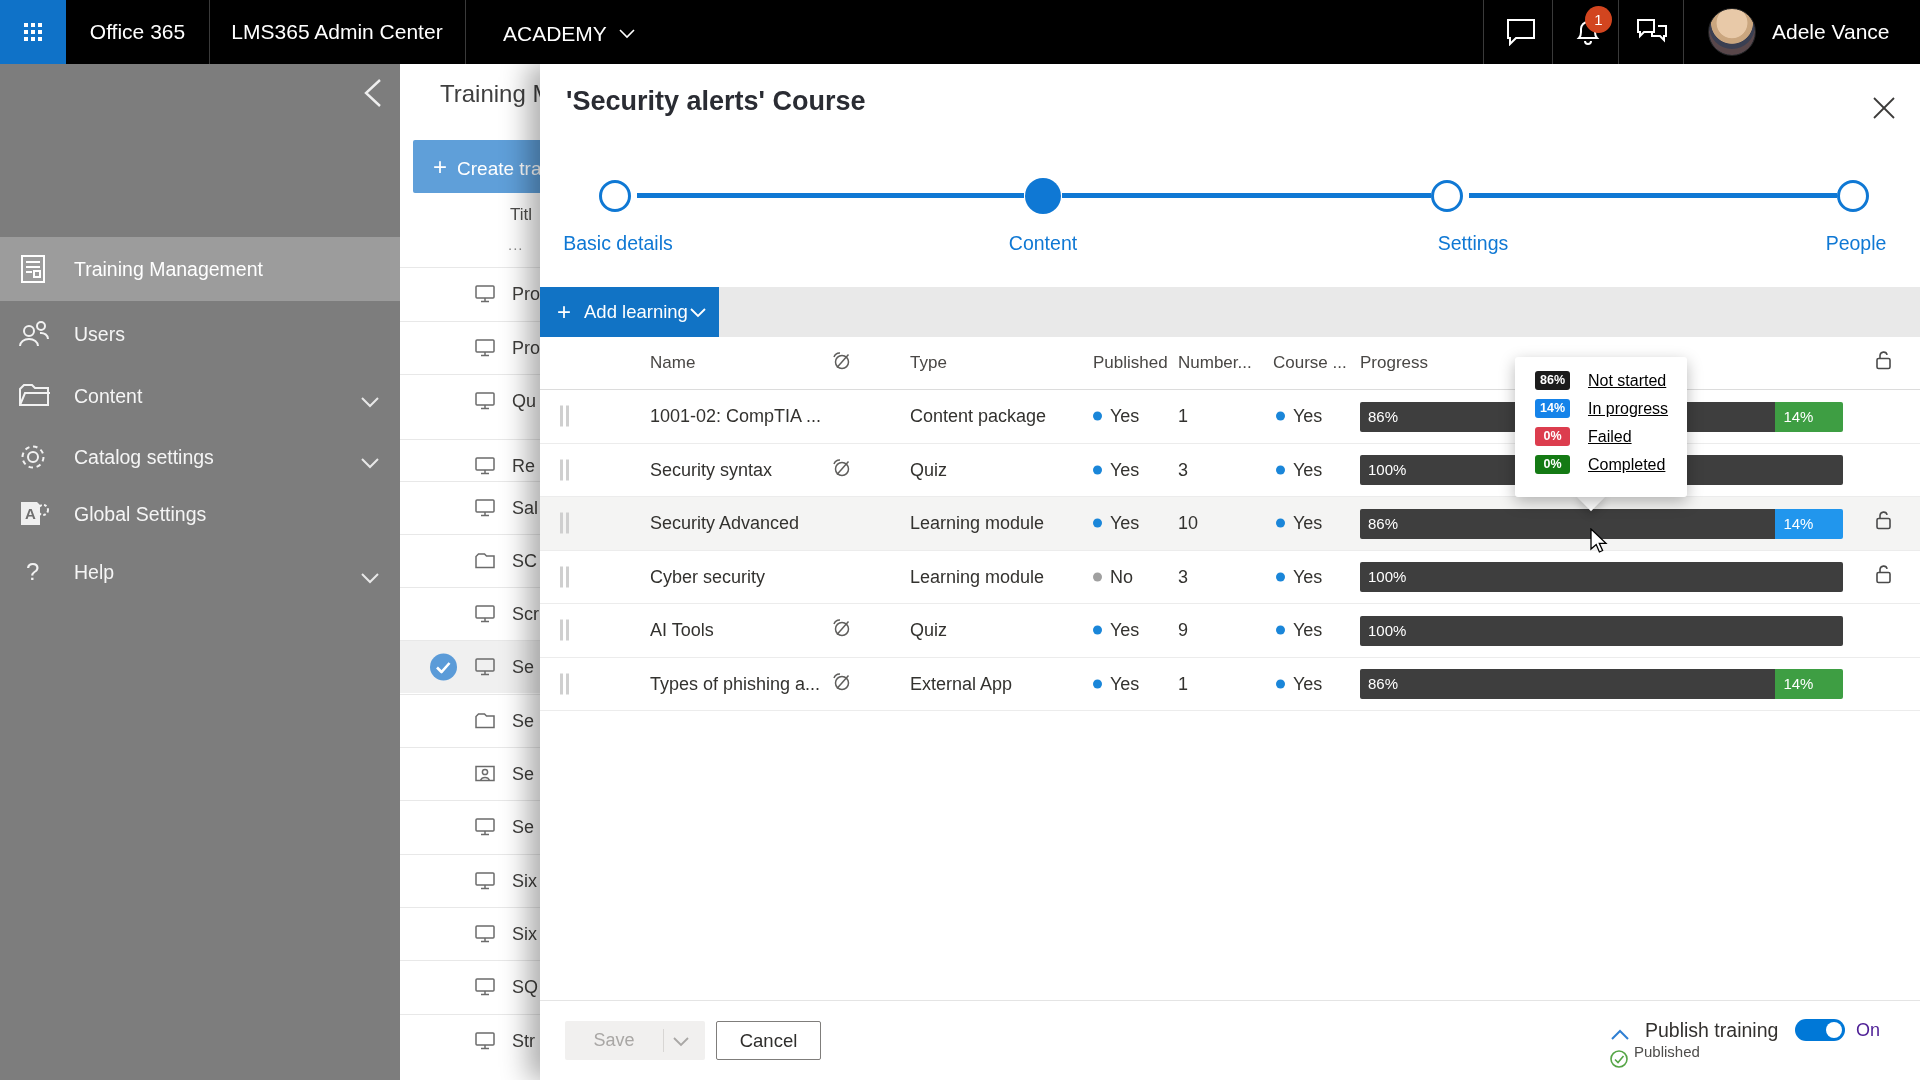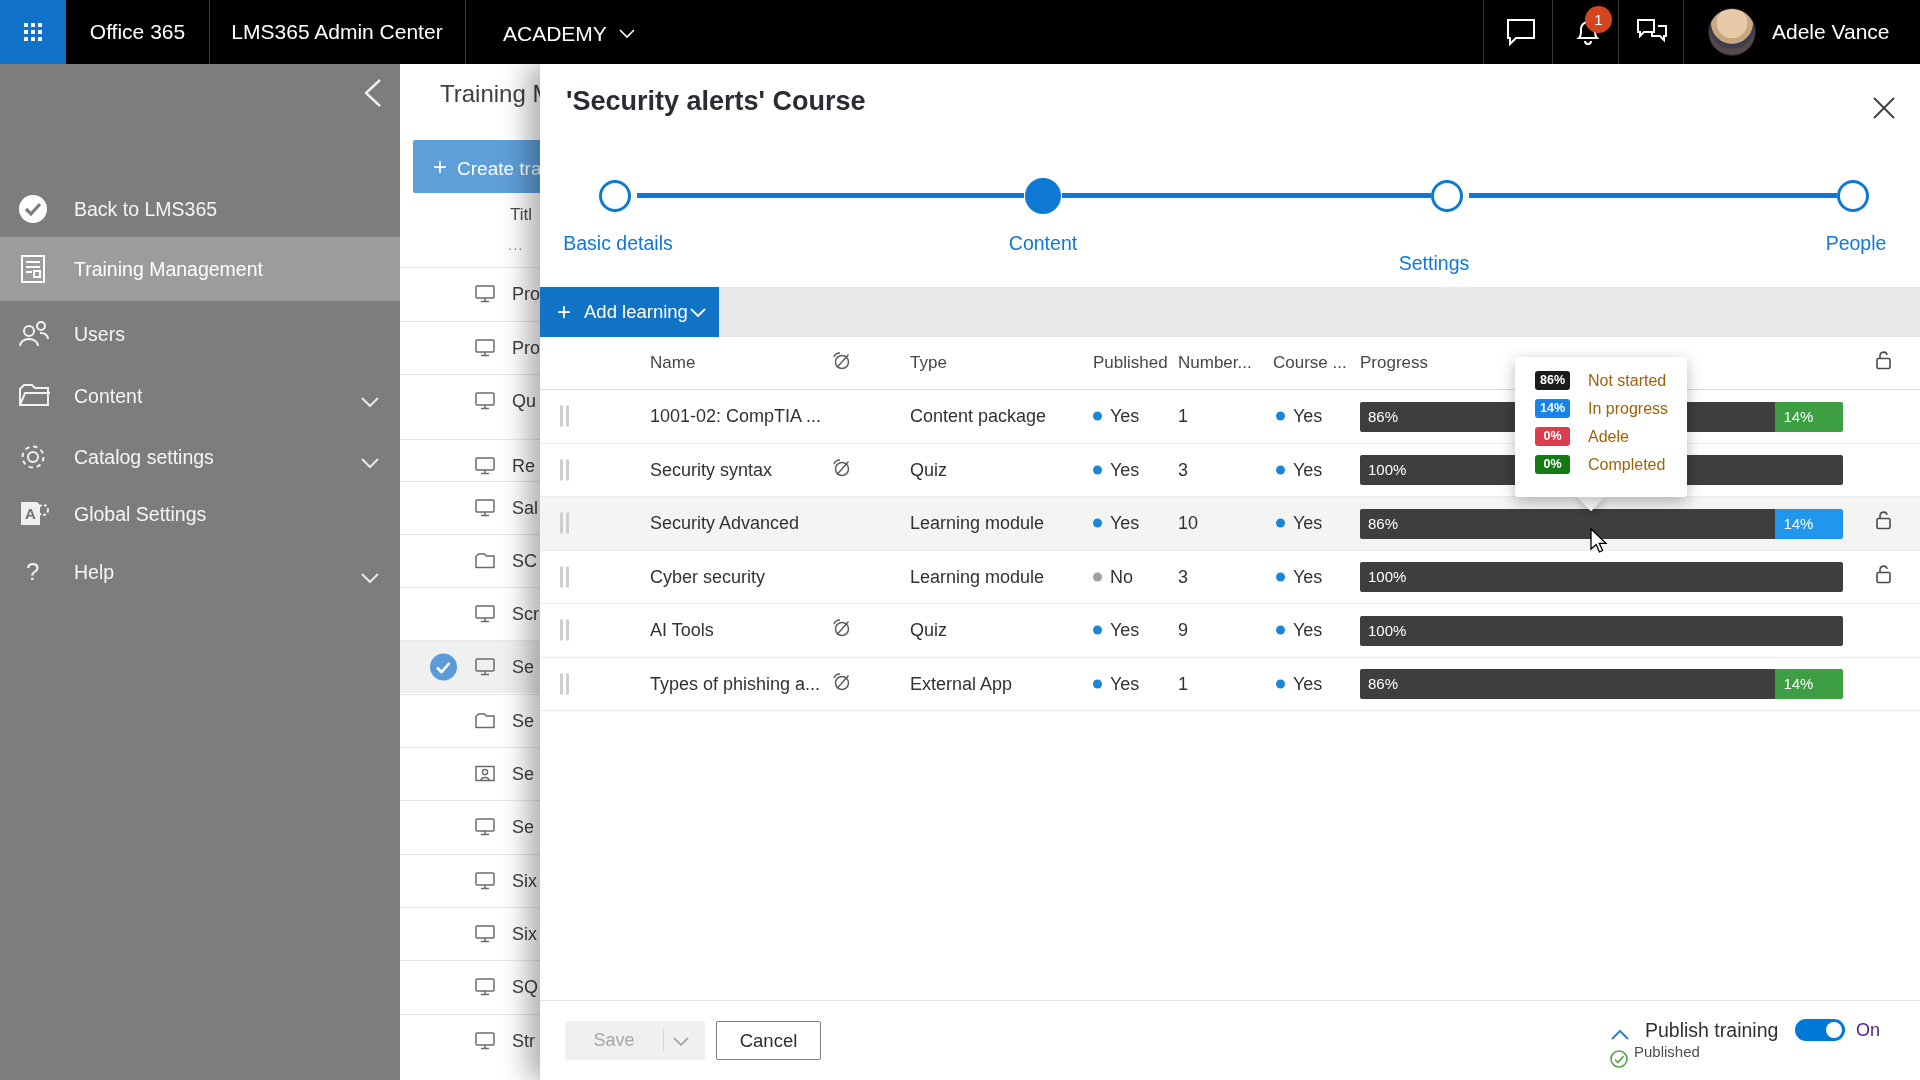--- a/index.html
+++ b/index.html
@@ -75,21 +75,21 @@
   .dot{position:absolute;top:50%;transform:translateY(-50%);width:9px;height:9px;border-radius:50%;}
   .bar{position:absolute;left:820px;top:11.5px;width:483px;height:30px;display:flex;overflow:hidden;border-radius:2px;cursor:pointer;}
   .seg{height:30px;color:#fff;font-size:15px;line-height:30px;padding-left:8px;overflow:hidden;white-space:nowrap;}
   .row-lock{position:absolute;left:1334px;top:50%;transform:translateY(-50%);cursor:pointer;}
 
   
   .tooltip-arrow{position:absolute;left:1041px;top:423px;width:20px;height:20px;background:#fff;transform:rotate(45deg);box-shadow:3px 3px 9px rgba(0,0,0,0.18);z-index:40;}
   .tooltip{position:absolute;left:975px;top:293px;width:172px;height:140px;background:#fff;border-radius:3px;box-shadow:0 5px 16px rgba(0,0,0,0.28);z-index:41;}
   .tt-row{position:absolute;left:0;width:172px;height:19px;}
   .tt-badge{position:absolute;left:20px;top:0;width:35px;height:19px;border-radius:3px;color:#fff;font-size:12.5px;font-weight:bold;text-align:center;line-height:19px;}
-  .tt-label{position:absolute;left:73px;top:0;font-size:16px;color:#a16207;line-height:19px;white-space:nowrap;}
+  .tt-label{position:absolute;left:73px;top:0;font-size:16px;color:#000000;line-height:19px;white-space:nowrap;text-decoration:underline;}
 
   .cursor{position:absolute;left:1050px;top:464px;z-index:45;pointer-events:none;}
 
   
   .m-footer{position:absolute;left:0;top:936px;width:1380px;height:64px;border-top:1px solid #e4e4e4;background:#fff;}
   .save-btn{position:absolute;left:25px;top:20px;width:140px;height:39px;background:#f1f0ef;border-radius:2px;color:#a9a7a5;font-size:18px;cursor:default;}
   .save-btn .s-lbl{position:absolute;left:0;width:98px;text-align:center;line-height:39px;}
   .save-btn .s-sep{position:absolute;left:98px;top:8px;width:1px;height:23px;background:#d8d6d4;}
   .save-btn svg{position:absolute;left:108px;top:16px;}
   .cancel-btn{position:absolute;left:176px;top:20px;width:105px;height:39px;background:#fff;border:1px solid #7f7d7b;border-radius:2px;color:#2f2e2c;font-size:18.5px;text-align:center;line-height:37px;cursor:pointer;}
@@ -155,27 +155,20 @@
     <div class="avatar"></div>
     <div class="tb-name">Adele Vance</div>
   </div>
 
   <div class="sidebar">
     <div class="collapse">
       <svg width="26" height="30">
           <polyline points="20,2 6,15 20,28" fill="none" stroke="#efefef" stroke-width="2.4"></polyline>
         </svg>
     </div>
-    <div class="side-item" style="top:113px;">
-      <span class="ic"><svg width="30" height="30">
-            <circle cx="15" cy="15" r="14" fill="#fff"></circle>
-            <polyline points="8,15 13,20 22,10" fill="none" stroke="#7d7d7d" stroke-width="3.2"></polyline>
-          </svg></span>
-      <span class="lbl">Back to LMS365</span>
-    </div>
     <div class="side-item active" style="top:173px;text-align:center;">
       <span class="ic"><svg width="30" height="30">
             <rect x="4" y="2" width="22" height="26" fill="none" stroke="#fff" stroke-width="2"></rect>
             <line x1="8" y1="8" x2="22" y2="8" stroke="#fff" stroke-width="2"></line>
             <line x1="8" y1="13" x2="22" y2="13" stroke="#fff" stroke-width="2"></line>
             <line x1="8" y1="18" x2="14" y2="18" stroke="#fff" stroke-width="2"></line>
             <rect x="16" y="17" width="6" height="6" fill="none" stroke="#fff" stroke-width="2"></rect>
           </svg></span>
       <span class="lbl">Training Management</span>
     </div>
@@ -368,21 +361,21 @@
 
     <div class="step-line" style="left:97px;width:387px;"></div>
     <div class="step-line" style="left:522px;width:369px;"></div>
     <div class="step-line" style="left:929px;width:368px;"></div>
     <div id="stepper">
         <div class="step-circle" style="left: 59px;"></div>
         <div class="step-label" style="left: -32px;">Basic details</div>
         <div class="step-circle active" style="left: 485px;"></div>
         <div class="step-label" style="left: 393px;">Content</div>
         <div class="step-circle" style="left: 891px;"></div>
-        <div class="step-label" style="left: 784px; margin-top: 20px;">Settings</div>
+        <div class="step-label" style="left: 823px;">Settings</div>
         <div class="step-circle" style="left: 1297px;"></div>
         <div class="step-label" style="left: 1206px;">People</div>
       </div>
 
     <div class="graybar"></div>
     <div class="add-btn">
       <span class="plus">+</span>
       <span class="albl">Add learning item</span>
       <svg width="16" height="10">
           <polyline points="1,1 8,8 15,1" fill="none" stroke="#fff" stroke-width="1.8"></polyline>
@@ -542,21 +535,21 @@
           <div class="tt-row" style="top: 14px;">
             <span class="tt-badge" style="background: rgb(28, 28, 28);">86%</span>
             <span class="tt-label">Not started</span>
           </div>
           <div class="tt-row" style="top: 42px;">
             <span class="tt-badge" style="background: rgb(21, 131, 233);">14%</span>
             <span class="tt-label">In progress</span>
           </div>
           <div class="tt-row" style="top: 70px;">
             <span class="tt-badge" style="background: rgb(220, 61, 78);">0%</span>
-            <span class="tt-label">Adele</span>
+            <span class="tt-label">Failed</span>
           </div>
           <div class="tt-row" style="top: 98px;">
             <span class="tt-badge" style="background: rgb(20, 122, 20);">0%</span>
             <span class="tt-label">Completed</span>
           </div>
         </div>
       </div>
 
     <div class="cursor">
       <svg width="24" height="26">

